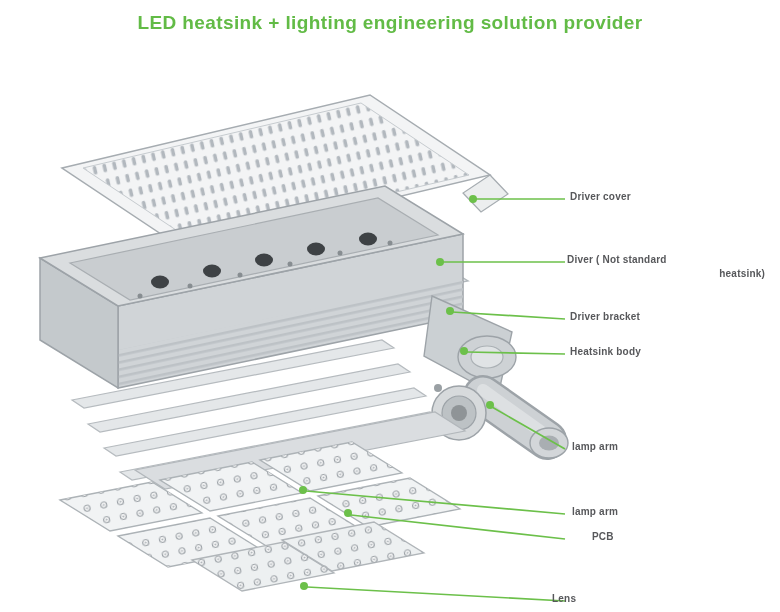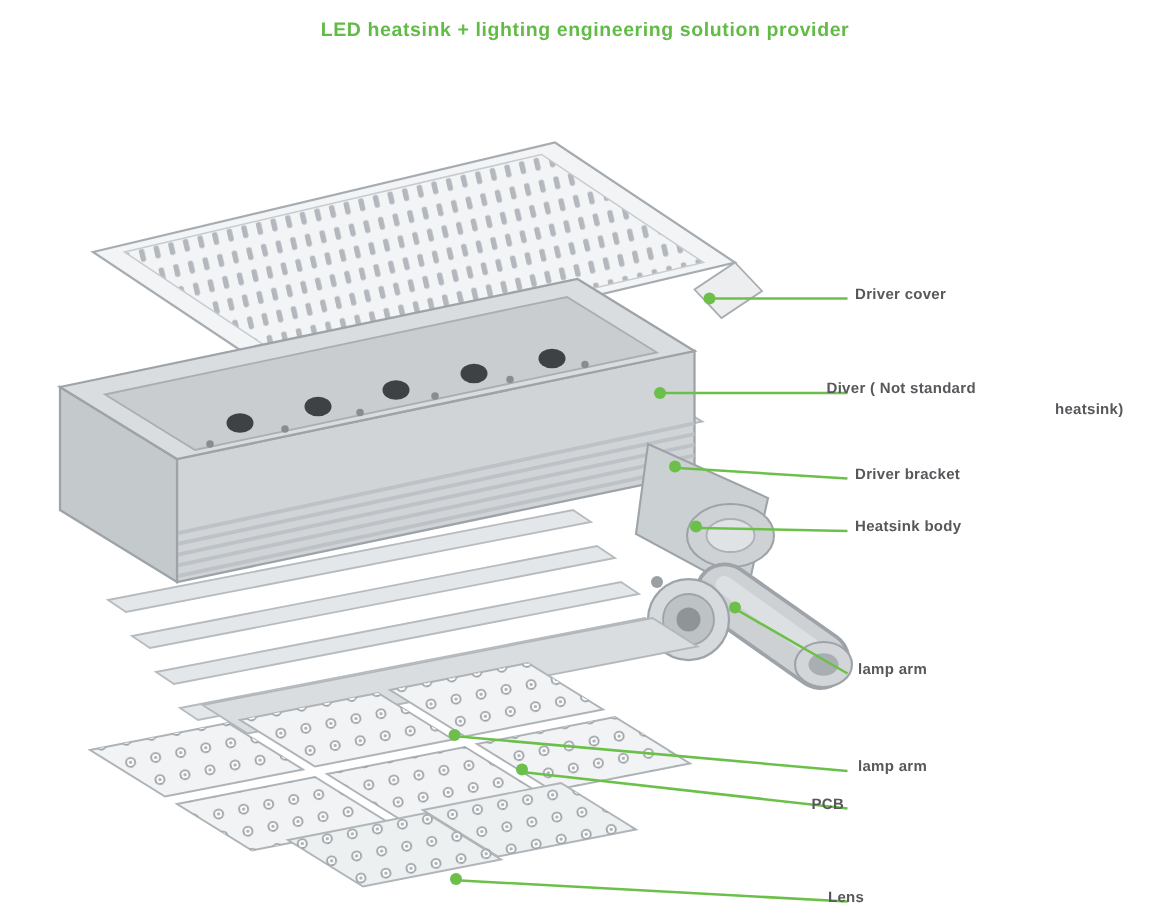--- a/index.html
+++ b/index.html
@@ -2,21 +2,21 @@
 <html style="--accent: #62bb46;"><head>
 <meta charset="utf-8">
 <style>
   * { margin:0; padding:0; box-sizing:border-box; }
   html,body { background:#ffffff; font-family:"Liberation Sans", sans-serif; }
   .page {
     position:relative; width:780px; height:612px; background:#ffffff; overflow:hidden;
   }
   .title {
     position:absolute; top:12px; left:0; width:100%; text-align:center;
-    font-size:13px; font-weight:bold; color:var(--accent,#62bb46); letter-spacing:.4px;
+    font-size:19px; font-weight:bold; color:var(--accent,#62bb46); letter-spacing:.4px;
   }
   .diagram-svg { position:absolute; left:0; top:0; width:780px; height:612px; }
   .part-label {
     position:absolute; font-size:10px; font-weight:bold; color:#57585b;
     white-space:nowrap; letter-spacing:.2px;
   }
   .part-label.two-line { white-space:normal; width:198px; line-height:1.35; }
   .part-label .l2 { display:block; text-align:right; }
 </style>
 </head>
@@ -146,25 +146,25 @@
       <circle cx="464" cy="351" r="4"></circle>
       <circle cx="490" cy="405" r="4"></circle>
       <circle cx="303" cy="490" r="4"></circle>
       <circle cx="348" cy="513" r="4"></circle>
       <circle cx="304" cy="586" r="4"></circle>
     </g>
   </svg>
 
   <div class="part-label" style="left:570px; top:191px">Driver cover</div>
 
-  <div class="part-label two-line" style="left:551px; top:253px">
+  <div class="part-label two-line" style="left:567px; top:253px">
     <span>Diver ( Not standard</span>
     <span class="l2">heatsink)</span>
   </div>
 
   <div class="part-label" style="left:570px; top:346px">Heatsink body</div>
   <div class="part-label" style="left:570px; top:311px">Driver bracket</div>
   <div class="part-label" style="left:572px; top:441px">lamp arm</div>
   <div class="part-label" style="left:572px; top:506px">lamp arm</div>
-  <div class="part-label" style="left:541px; top:531px">PCB</div>
+  <div class="part-label" style="left:592px; top:531px">PCB</div>
   <div class="part-label" style="left:552px; top:593px">Lens</div>
 
 </div>
 
 </body></html>

